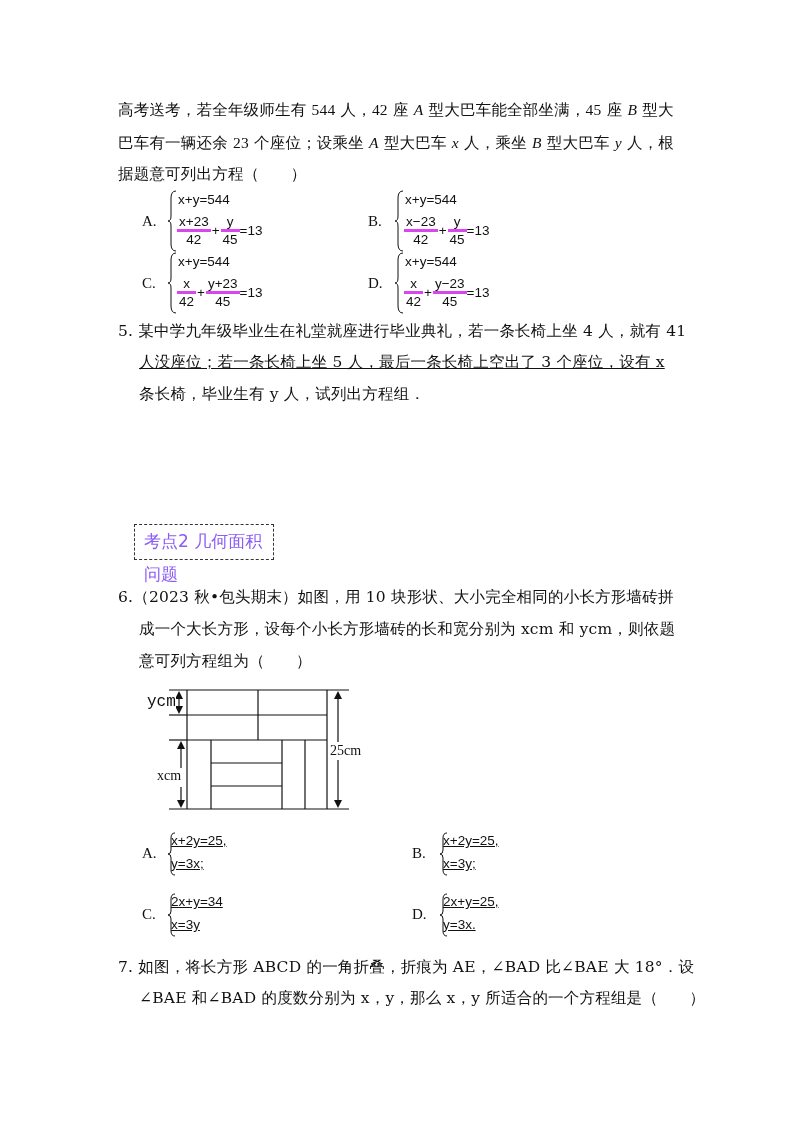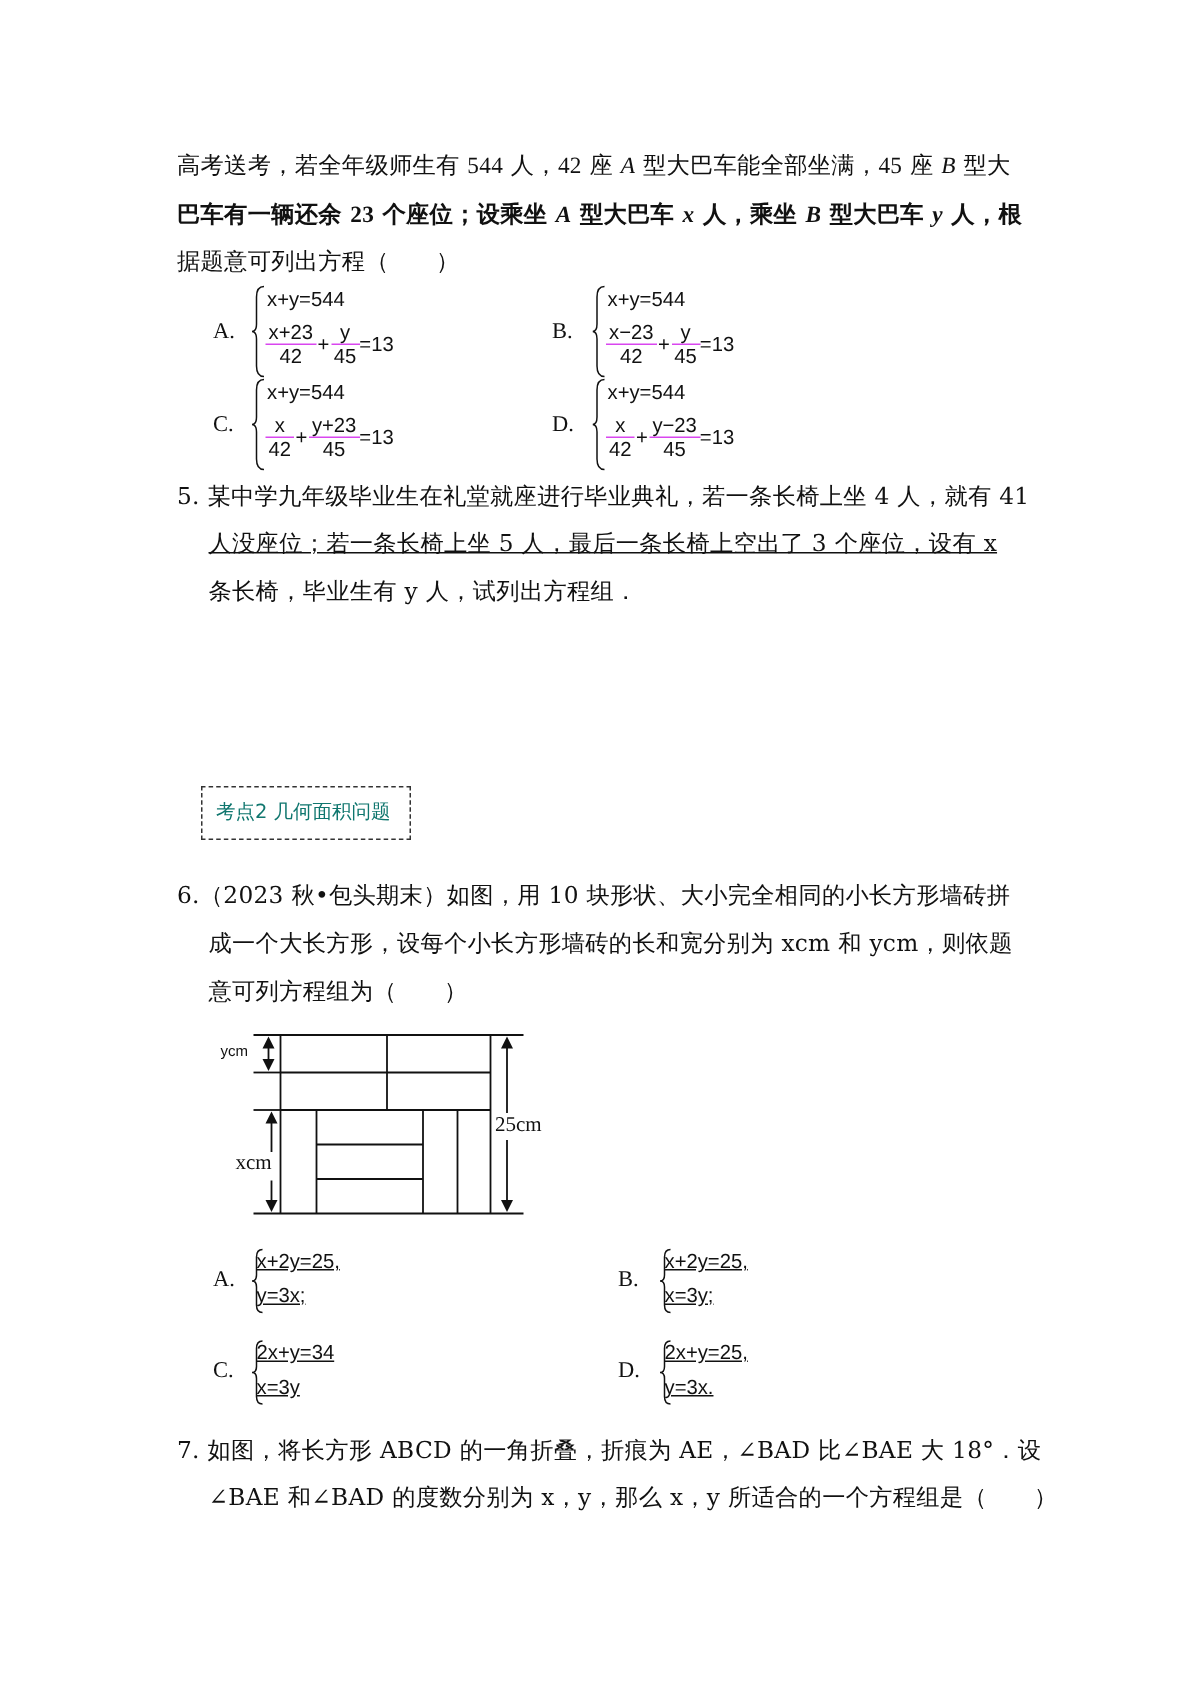--- a/index.html
+++ b/index.html
@@ -6,38 +6,38 @@
   body { width: 794px; height: 1123px; position: relative; overflow: hidden;
          font-family: "DejaVu Serif", "Liberation Serif", serif; color: #111; }
   .line { position: absolute; font-size: 15.5px; white-space: nowrap; line-height: 20px; letter-spacing: 0.2px; }
   .it { font-style: italic; font-family: "Liberation Serif", "DejaVu Serif", serif; }
   .num { font-family: "Liberation Serif", serif; }
   .optlabel { position: absolute; font-size: 15px; font-family: "Liberation Serif", serif; }
   .sys { position: absolute; font-family: "Liberation Sans", "DejaVu Sans", sans-serif; font-size: 13.5px; }
   .brace { position: absolute; left: 0; top: 0; }
   .eq1 { position: absolute; white-space: nowrap; }
   .frac { display: inline-block; vertical-align: middle; text-align: center; }
-  .frac .n { display: block; border-bottom: 1px solid #d946ef; padding: 0 2px; line-height: 15px; }
+  .frac .n { display: block; border-bottom: 3px solid #d946ef; padding: 0 2px; line-height: 15px; }
   .frac .d { display: block; line-height: 15px; padding: 0 2px; }
   .eq2 { position: absolute; white-space: nowrap; display: flex; align-items: center; }
   .eq2 .op { margin: 0 1px; }
   .section-box { position: absolute; left: 134px; top: 524px; width: 140px; height: 36px;
                  border: 1.5px dashed #333; box-sizing: border-box;
-                 font-family: "DejaVu Sans", "Liberation Sans", sans-serif; font-size: 13px;
-                 line-height: 33px; padding-left: 9px; color: #0f766e; }
+                 font-family: "DejaVu Sans", "Liberation Sans", sans-serif; font-size: 17px;
+                 line-height: 33px; padding-left: 9px; color: #8b5cf6; }
   .sys2 { position: absolute; font-family: "Liberation Sans", "DejaVu Sans", sans-serif; font-size: 13.5px; }
   .sys2 .r { position: absolute; left: 3px; white-space: nowrap; text-decoration: underline; }
 </style>
 </head>
 <body>
 
 <div class="line" style="left:118px; top:100px;">
   <span>高考送考，若全年级师生有 </span><span class="num">544</span><span> 人，</span><span class="num">42</span><span> 座 </span><span class="it">A</span><span> 型大巴车能全部坐满，</span><span class="num">45</span><span> 座 </span><span class="it">B</span><span> 型大</span>
 </div>
-<div class="line" style="left:118px; top:133px;font-weight:bold;">
+<div class="line" style="left:118px; top:133px;">
   <span>巴车有一辆还余 </span><span class="num">23</span><span> 个座位；设乘坐 </span><span class="it">A</span><span> 型大巴车 </span><span class="it">x</span><span> 人，乘坐 </span><span class="it">B</span><span> 型大巴车 </span><span class="it">y</span><span> 人，根</span>
 </div>
 <div class="line" style="left:118px; top:164px;">
   <span>据题意可列出方程（　　）</span>
 </div>
 
 <div class="optlabel" style="left:142px; top:213px;">A.</div>
 <div class="sys" style="left:168px; top:190px; width:130px; height:62px;">
   <svg class="brace" width="10" height="62" viewBox="0 0 10 62">
       <path d="M8 1 Q3 1 3 8 L3 26 Q3 31 0 31 Q3 31 3 36 L3 54 Q3 61 8 61" fill="none" stroke="#111" stroke-width="1"></path>
@@ -160,21 +160,21 @@
   </g>
   <g fill="#111">
     <polygon points="179,691 175,699 183,699"></polygon>
     <polygon points="179,714 175,706 183,706"></polygon>
     <polygon points="181,741 177,749 185,749"></polygon>
     <polygon points="181,808 177,800 185,800"></polygon>
     <polygon points="338,691 334,699 342,699"></polygon>
     <polygon points="338,808 334,800 342,800"></polygon>
   </g>
 </svg>
-<div style="position:absolute; left:147px; top:694px; font-family:Liberation Sans, sans-serif; font-size:10px; background:#fff; line-height:16px;">ycm</div>
+<div style="position:absolute; left:147px; top:694px; font-family:Liberation Mono, monospace; font-size:16px; background:#fff; line-height:16px;">ycm</div>
 <div style="position:absolute; left:157px; top:768px; font-family:'Liberation Serif',serif; font-size:14px; background:#fff; line-height:16px;">xcm</div>
 <div style="position:absolute; left:330px; top:743px; font-family:'Liberation Serif',serif; font-size:14px; background:#fff; line-height:16px;">25cm</div>
 
 <div class="optlabel" style="left:142px; top:845px;">A.</div>
 <div class="sys2" style="left:168px; top:832px; width:110px; height:44px;">
   <svg class="brace" width="9" height="44" viewBox="0 0 9 44">
       <path d="M7 1 Q3 1 3 6 L3 18 Q3 22 0 22 Q3 22 3 26 L3 38 Q3 43 7 43" fill="none" stroke="#111" stroke-width="1"></path>
     </svg>
   <div class="r" style="top:1px;">x+2y=25,</div>
   <div class="r" style="top:24px;">y=3x;</div>

